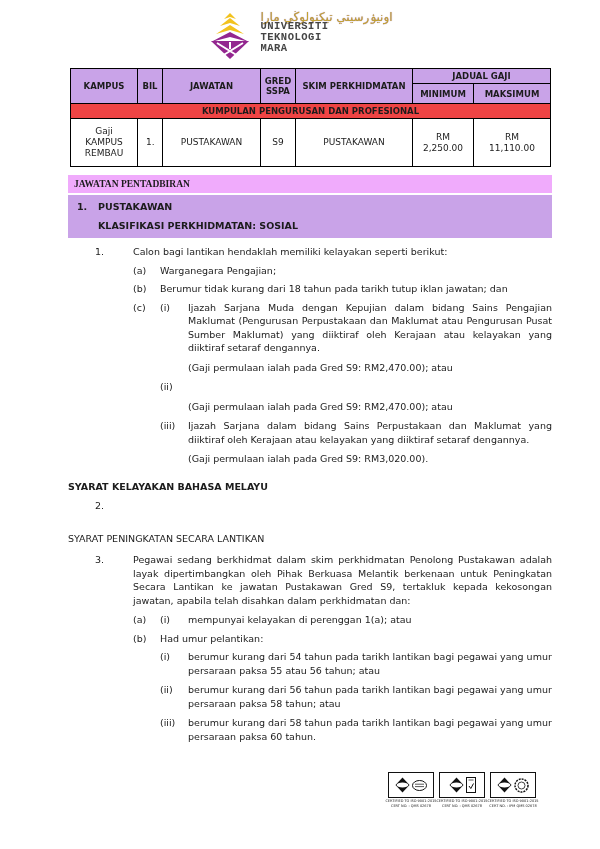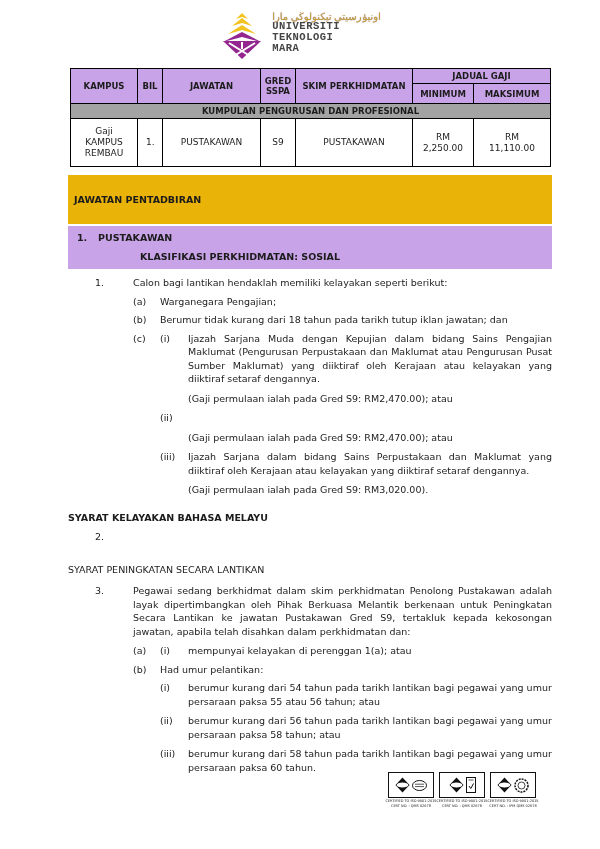--- a/index.html
+++ b/index.html
@@ -6,40 +6,40 @@
   html,body { background:#888; }
   .page {
     position:relative; width:600px; height:849px; background:#fff;
     font-family:"DejaVu Sans", sans-serif; color:#1c1c1c; overflow:hidden;
     margin:0 auto;
   }
   
   .logo-row { display:flex; justify-content:center; align-items:flex-start; padding-top:12px; }
   .emblem { width:46px; height:48px; }
   .logo-text { margin-left:7px; padding-top:1px; }
-  .jawi { font-size:10px; line-height:8px; color:#c2a232; text-shadow:0 0 1px #9a6fae; letter-spacing:1px;font-family:Liberation Serif, serif; }
+  .jawi { font-size:12px; line-height:8px; color:#c2a232; text-shadow:0 0 1px #9a6fae; letter-spacing:1px; }
   .uni-name { font-family:Liberation Mono, monospace; font-size:10.5px; line-height:11px;
               letter-spacing:0.5px; color:#454545; font-weight:600; }
   
   .intro { margin:5px 48px 0 68px; font-size:9.5px; line-height:14px; text-align:justify; }
   .b { font-weight:bold; }
   
   table.vac { border-collapse:collapse; margin:8px 0 0 70px; width:480px; table-layout:fixed; }
   table.vac th, table.vac td { border:1px solid #000; text-align:center; vertical-align:middle; }
   table.vac th { background:#C9A3E8; font-size:8.5px; line-height:10px; font-weight:bold; padding:2px 1px; }
   .th-h { height:20px; }
-  td.group { background:#a3a3a3; font-weight:bold; font-size:8.5px; height:15px; padding:2px; }
+  td.group { background:#ef4444; font-weight:bold; font-size:8.5px; height:15px; padding:2px; }
   table.vac td.data { font-size:9px; line-height:11px; height:48px; padding:2px 8px; }
   
-  .banner { margin:8px 48px 0 68px; background:#eab308; font-size:9.5px; font-weight:bold;
-            padding:19px 6px; }
+  .banner { margin:8px 48px 0 68px; background:#f0abfc; font-size:9.5px; font-weight:bold;
+            padding:4px 6px;font-family:Liberation Serif, serif; }
   .purple-block { margin:2px 48px 0 68px; background:#C9A3E8; font-weight:bold; font-size:9.5px;
             padding:5px 0 6px; }
   .purple-line { display:flex; line-height:13px; }
-  .purple-line + .purple-line { margin-top:6px;margin-left:42px; }
+  .purple-line + .purple-line { margin-top:6px; }
   .sec-num { flex:0 0 30px; padding-left:9px; }
   .sec-sp { flex:0 0 30px; }
   
   .content { margin:7px 48px 0 68px; font-size:9.5px; line-height:13.5px; }
   .r { display:flex; margin-bottom:5px; }
   .r.para { margin-bottom:6px; }
   .c-num { flex:0 0 65px; padding-left:27px; }
   .sp65 { flex:0 0 65px; }
   .sp92 { flex:0 0 92px; }
   .sp120 { flex:0 0 120px; }

